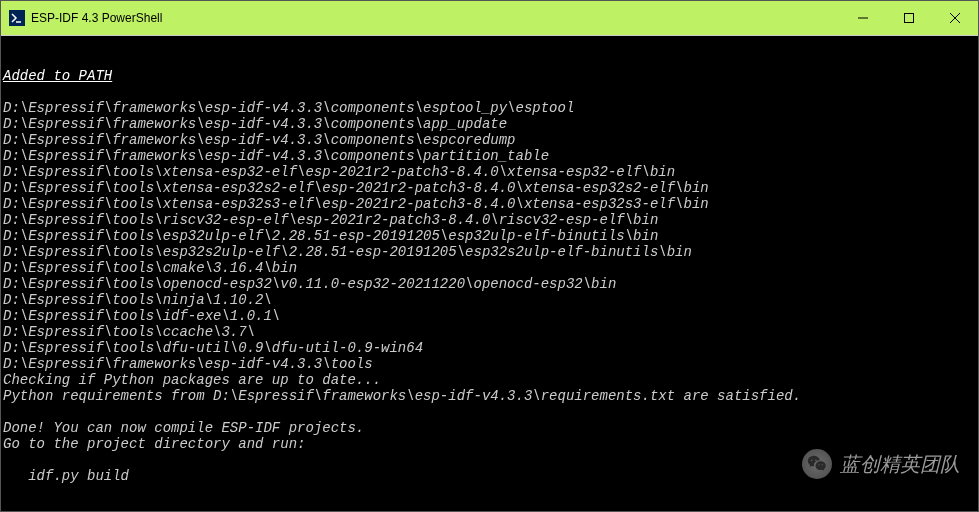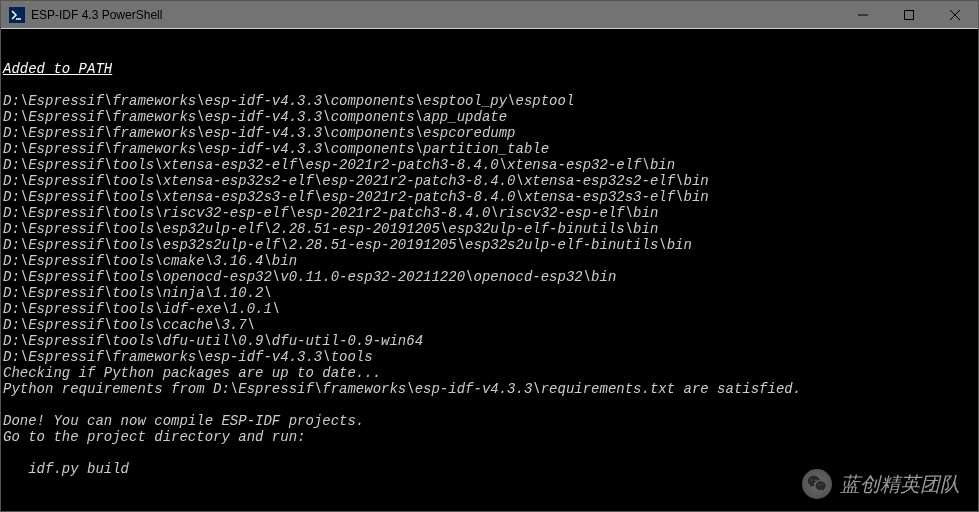--- a/index.html
+++ b/index.html
@@ -1,27 +1,27 @@
 <!DOCTYPE html>
 <html><head>
 <meta charset="utf-8">
 <style>
   * { margin: 0; padding: 0; box-sizing: border-box; }
   body { width: 979px; height: 512px; font-family: "Segoe UI", Tahoma, sans-serif; background: #fff; overflow: hidden; }
   .window { width: 979px; height: 512px; display: flex; flex-direction: column; border: 1px solid #555; }
-  .titlebar { height: 28px; background: #737373; display: flex; align-items: center; border-bottom: 1px solid #ccc; }
+  .titlebar { height: 35px; background: #bef264; display: flex; align-items: center; border-bottom: 1px solid #ccc; }
   .titlebar .icon { width: 16px; height: 16px; margin: 0 6px 0 8px; background: #012456; display: inline-block; }
   .titlebar .icon svg { width:16px; height:16px; display:block; }
   .titlebar .title { flex: 1; font-size: 12px; color: #000; }
   .titlebar .controls { display: flex; height: 100%; }
   .titlebar .ctrl { width: 46px; height: 100%; display: flex; align-items: center; justify-content: center; font-family: "Segoe UI Symbol", sans-serif; font-size: 10px; color: #000; cursor: default; }
   .terminal { flex: 1; background: #000; color: #ccc; font-family: "NSimSun","SimSun","Courier New", monospace; font-size: 14px; line-height: 16px; padding: 0 2px; white-space: pre; overflow: hidden; position: relative; font-style: italic; }
   .line { white-space: pre; }
   .hl { color: #fff; text-decoration: underline; }
-  .watermark { position: absolute; right: 18px; bottom: 12px; display:flex; align-items:center; gap:8px; color:#9b9b9b; font-family:"Microsoft YaHei","SimHei",sans-serif; font-size:20px; }
+  .watermark { position: absolute; right: 18px; bottom: 32px; display:flex; align-items:center; gap:8px; color:#9b9b9b; font-family:"Microsoft YaHei","SimHei",sans-serif; font-size:20px; }
   .wm-icon { width:30px; height:30px; border-radius:50%; background:radial-gradient(circle,#6b6b6b 0%,#4a4a4a 100%); display:flex; align-items:center; justify-content:center; color:#1a1a1a; font-size:16px; font-weight:bold; }
 </style>
 </head>
 <body>
 
 <div class="window">
   <div class="titlebar">
     <span class="icon">
       <svg viewBox="0 0 16 16">
           <rect width="16" height="16" fill="#012456"></rect>

